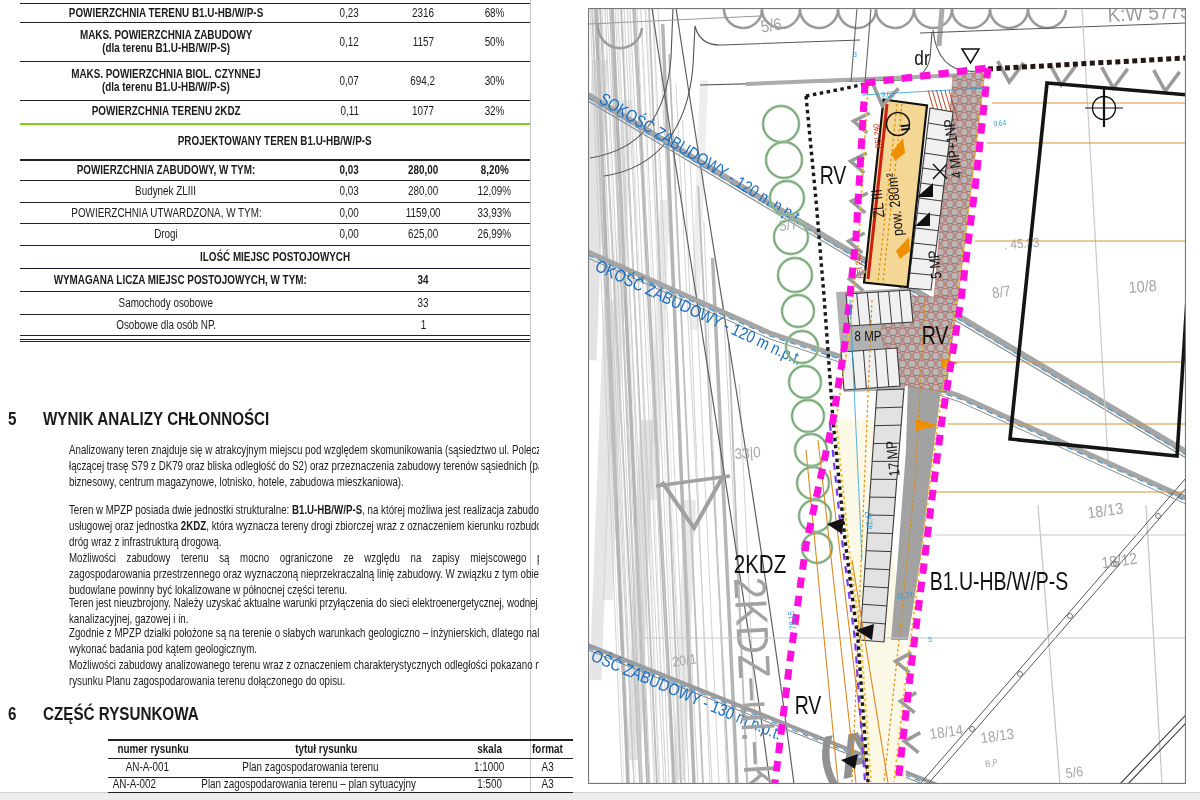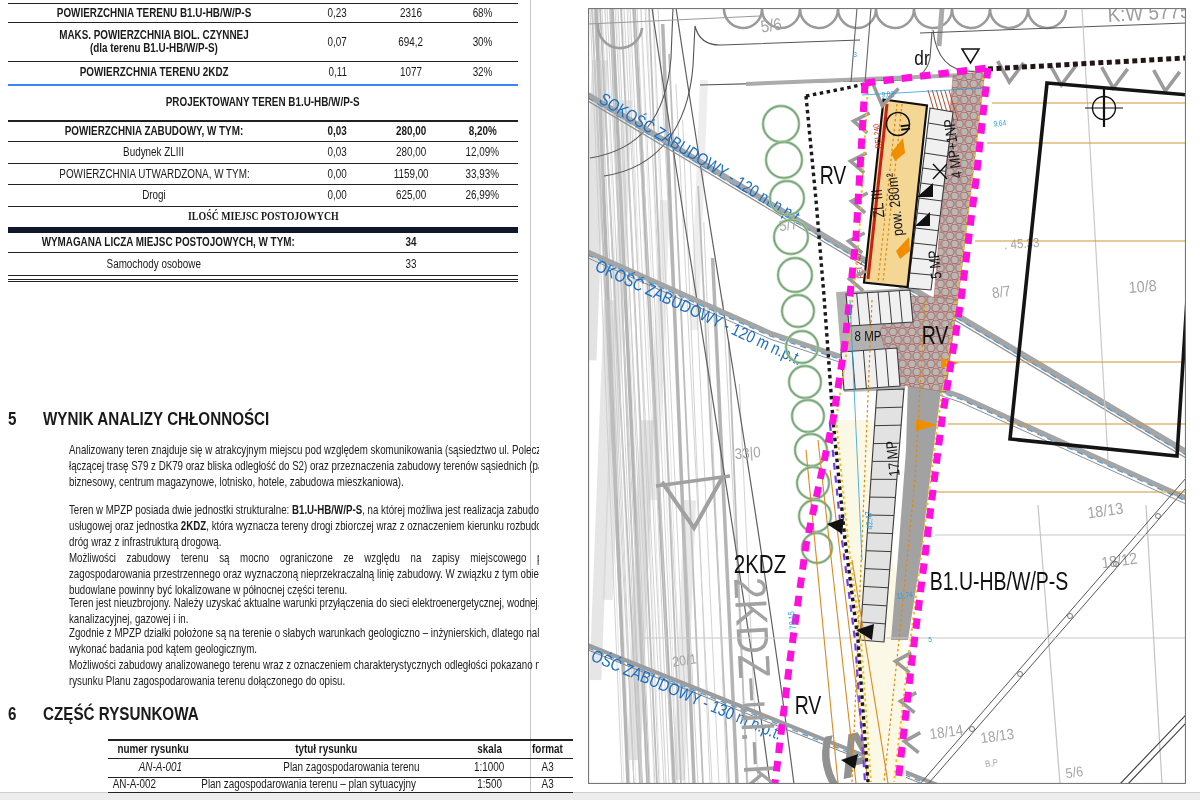--- a/index.html
+++ b/index.html
@@ -15,42 +15,48 @@
 </style>
 </head>
 <body>
 
 <div class="abs" style="left:0;top:0;width:1200px;height:800px;background:#fff;"></div>
 
 <div class="abs" style="left:0;top:792px;width:1200px;height:8px;background:#ededed;border-top:1px solid #cfcfcf;"></div>
 
 <div class="abs" style="left:530px;top:0;width:1px;height:792px;background:#c4c4c4;"></div>
 
-<div class="abs" id="maintable" style="left:8px;top:3px;width:510px;">
+<div class="abs" id="maintable" style="left:20px;top:3px;width:510px;">
 <table class="t" style="width:510px;border-top:1px solid #222;">
 <colgroup>
         <col style="width:292px">
         <col style="width:75px">
         <col style="width:72px">
         <col style="width:71px">
       </colgroup>
 <tbody>
         <tr style="height:19px;border-bottom:1px solid #222;">
           <td><span class="condc" style="font-weight:bold;">POWIERZCHNIA TERENU B1.U-HB/W/P-S</span></td>
           <td><span class="condc">0,23</span></td>
           <td><span class="condc">2316</span></td>
           <td><span class="condc">68%</span></td>
         </tr>
 <tr style="height:39px;border-bottom:1px solid #222;">
+          <td><span class="condc" style="font-weight:bold;">MAKS. POWIERZCHNIA ZABUDOWY<br>(dla terenu B1.U-HB/W/P-S)</span></td>
+          <td><span class="condc">0,12</span></td>
+          <td><span class="condc">1157</span></td>
+          <td><span class="condc">50%</span></td>
+        </tr>
+<tr style="height:39px;border-bottom:1px solid #222;">
           <td><span class="condc" style="font-weight:bold;">MAKS. POWIERZCHNIA BIOL. CZYNNEJ<br>(dla terenu B1.U-HB/W/P-S)</span></td>
           <td><span class="condc">0,07</span></td>
           <td><span class="condc">694,2</span></td>
           <td><span class="condc">30%</span></td>
         </tr>
-<tr style="height:23px;border-bottom:2px solid #3b82f6;">
+<tr style="height:23px;border-bottom:2px solid #84cc16;">
           <td><span class="condc" style="font-weight:bold;">POWIERZCHNIA TERENU 2KDZ</span></td>
           <td><span class="condc">0,11</span></td>
           <td><span class="condc">1077</span></td>
           <td><span class="condc">32%</span></td>
         </tr>
 <tr style="height:36px;border-bottom:2px solid #222;">
           <td colspan="4"><span class="condc" style="font-weight:bold;">PROJEKTOWANY TEREN B1.U-HB/W/P-S</span></td>
         </tr>
 <tr style="height:21px;border-bottom:1px solid #222;font-weight:bold;">
           <td><span class="condc">POWIERZCHNIA ZABUDOWY, W TYM:</span></td>
@@ -69,33 +75,39 @@
           <td><span class="condc">0,00</span></td>
           <td><span class="condc">1159,00</span></td>
           <td><span class="condc">33,93%</span></td>
         </tr>
 <tr style="height:22px;border-bottom:1px solid #222;">
           <td><span class="condc">Drogi</span></td>
           <td><span class="condc">0,00</span></td>
           <td><span class="condc">625,00</span></td>
           <td><span class="condc">26,99%</span></td>
         </tr>
-<tr style="height:23px;border-bottom:6px solid #0f172a;font-family:Liberation Serif, serif;">
+<tr style="height:23px;border-bottom:1px solid #0f172a;">
           <td colspan="4"><span class="condc" style="font-weight:bold;">ILOŚĆ MIEJSC POSTOJOWYCH</span></td>
         </tr>
 <tr style="height:23px;border-bottom:1px solid #222;font-weight:bold;">
           <td><span class="condc">WYMAGANA LICZA MIEJSC POSTOJOWYCH, W TYM:</span></td>
           <td></td>
           <td><span class="condc">34</span></td>
           <td></td>
         </tr>
 <tr style="height:23px;border-bottom:1px solid #222;margin-top:21px;">
           <td><span class="condc">Samochody osobowe</span></td>
           <td></td>
           <td><span class="condc">33</span></td>
+          <td></td>
+        </tr>
+<tr style="height:21px;border-bottom:1px solid #222;">
+          <td><span class="condc">Osobowe dla osób NP.</span></td>
+          <td></td>
+          <td><span class="condc">1</span></td>
           <td></td>
         </tr>
 <tr style="height:5px;border-bottom:3px double #222;">
           <td colspan="4"></td>
         </tr>
 </tbody>
     </table>
 </div>
 
 <div class="abs" style="left:8px;top:408px;width:520px;font-weight:bold;font-size:19px;">
@@ -153,22 +165,22 @@
         <col style="width:51px">
       </colgroup>
 <tbody>
         <tr style="height:18px;border-bottom:1px solid #222;font-weight:bold;">
           <td><span class="condc">numer rysunku</span></td>
           <td><span class="condc">tytuł rysunku</span></td>
           <td><span class="condc">skala</span></td>
           <td><span class="condc">format</span></td>
         </tr>
 <tr style="height:19px;border-bottom:1px solid #222;">
-          <td style="text-align:right;font-style:italic;"><span class="condl" style="padding-left:6px;">AN-A-001</span></td>
-          <td style="text-align:right;"><span class="condl" style="padding-left:8px;">Plan zagospodarowania terenu</span></td>
+          <td style="text-align:center;"><span class="condl" style="padding-left:6px;">AN-A-001</span></td>
+          <td style="text-align:center;"><span class="condl" style="padding-left:8px;">Plan zagospodarowania terenu</span></td>
           <td><span class="condc">1:1000</span></td>
           <td><span class="condc">A3</span></td>
         </tr>
 <tr style="height:15px;border-bottom:1px solid #222;">
           <td style="text-align:left;"><span class="condl" style="padding-left:6px;">AN-A-002</span></td>
           <td style="text-align:left;"><span class="condl" style="padding-left:8px;">Plan zagospodarowania terenu – plan sytuacyjny</span></td>
           <td><span class="condc">1:500</span></td>
           <td><span class="condc">A3</span></td>
         </tr>
 </tbody>

